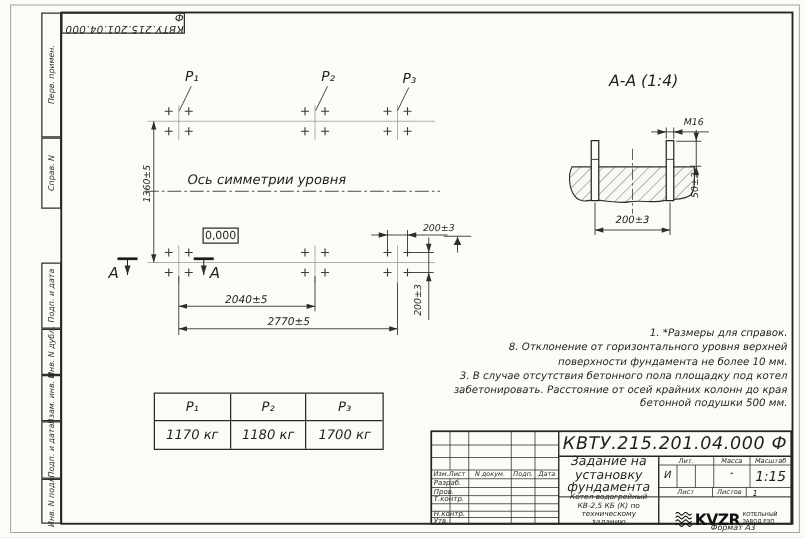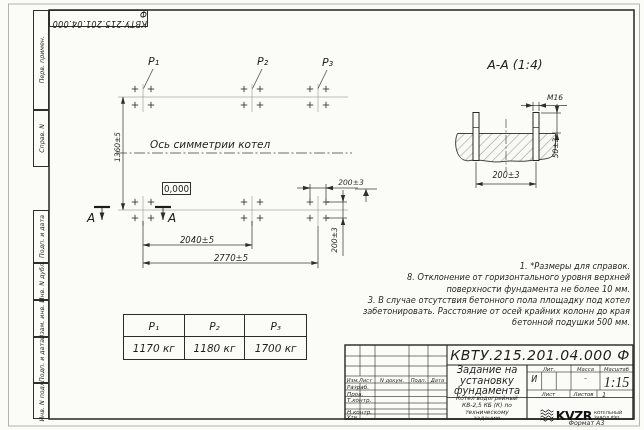--- a/index.html
+++ b/index.html
@@ -216,21 +216,21 @@
     </div>
 
   <div class="box" style="left:49px;top:10px;width:99px;height:17px;">
     <span class="rot180" style="font-style:italic;font-size:8.2px;letter-spacing:0.3px;">КВТУ.215.201.04.000 Ф</span>
   </div>
 
   <div class="lbl" style="left:148px;top:56px;width:20px;font-size:11px;">P₁</div>
   <div class="lbl" style="left:257px;top:56px;width:20px;font-size:11px;">P₂</div>
   <div class="lbl" style="left:322px;top:57px;width:20px;font-size:11px;">P₃</div>
 
-  <div class="lbl" style="left:150px;top:139px;font-size:10.5px;">Ось симметрии котел</div>
+  <div class="lbl" style="left:150px;top:139px;font-size:10.5px;">Ось симметрии уровня</div>
 
   <div class="box" style="left:162px;top:182px;width:29px;height:13px;border-width:0.9px;">
     <span style="font-size:8.8px;">0,000</span>
   </div>
 
   <div class="lbl rotm90 c" style="left:104px;top:142px;width:30px;height:10px;font-size:7.5px;">1360±5</div>
   <div class="lbl c" style="left:172px;top:236px;width:50px;font-size:8.5px;">2040±5</div>
   <div class="lbl c" style="left:206px;top:254px;width:50px;font-size:8.5px;">2770±5</div>
   <div class="lbl c" style="left:336px;top:179px;width:30px;font-size:7.5px;">200±3</div>
   <div class="lbl rotm90 c" style="left:321px;top:235px;width:30px;height:10px;font-size:7.5px;">200±3</div>
@@ -271,21 +271,21 @@
   <div class="tb" style="left:347px;top:390.5px;font-size:5.6px;">Пров.</div>
   <div class="tb" style="left:347px;top:397px;font-size:5.6px;">Т.контр.</div>
   <div class="tb" style="left:347px;top:409.3px;font-size:5.6px;">Н.контр.</div>
   <div class="tb" style="left:347px;top:414.2px;font-size:5.6px;">Утв.</div>
 
   <div class="tb c" style="left:527px;top:365.8px;width:44px;font-size:5.3px;">Лит.</div>
   <div class="tb c" style="left:571px;top:365.8px;width:29px;font-size:5.3px;">Масса</div>
   <div class="tb c" style="left:600px;top:365.8px;width:33px;font-size:5.3px;">Масштаб</div>
   <div class="tb c" style="left:527px;top:375px;width:14.6px;font-size:8px;">И</div>
   <div class="tb c" style="left:571px;top:374px;width:29px;font-size:8px;">-</div>
-  <div class="tb c" style="left:600px;top:375px;width:33px;font-size:14px;font-family:Liberation Serif, serif;">1:15</div>
+  <div class="tb c" style="left:600px;top:375px;width:33px;font-size:11px;">1:15</div>
 
   <div class="tb c" style="left:527px;top:391px;width:43px;font-size:5.3px;">Лист</div>
   <div class="tb c" style="left:570px;top:391px;width:27px;font-size:5.3px;">Листов</div>
   <div class="tb c" style="left:597px;top:390.5px;width:14px;font-size:6.5px;">1</div>
 
   <div class="logo">
     <svg width="14" height="13" viewBox="0 0 14 13">
       <g stroke="#111" stroke-width="0.9" fill="none">
         <path d="M0.5,2 q1.6,-2.2 3.2,0 q1.6,2.2 3.2,0 q1.6,-2.2 3.2,0 q1.6,2.2 3.2,0"></path>
         <path d="M0.5,5 q1.6,-2.2 3.2,0 q1.6,2.2 3.2,0 q1.6,-2.2 3.2,0 q1.6,2.2 3.2,0"></path>

